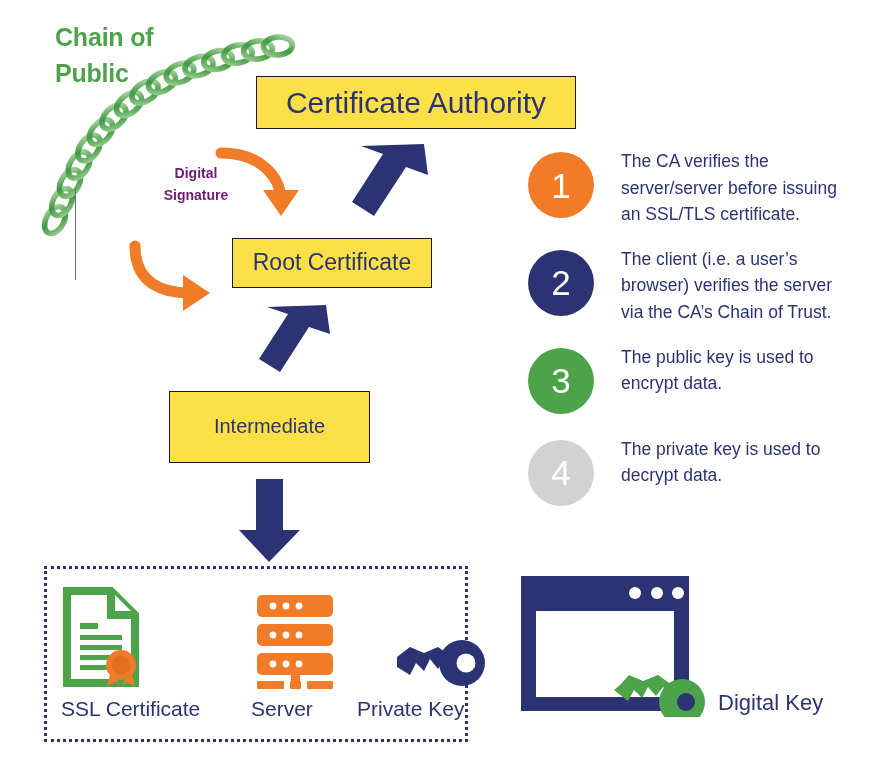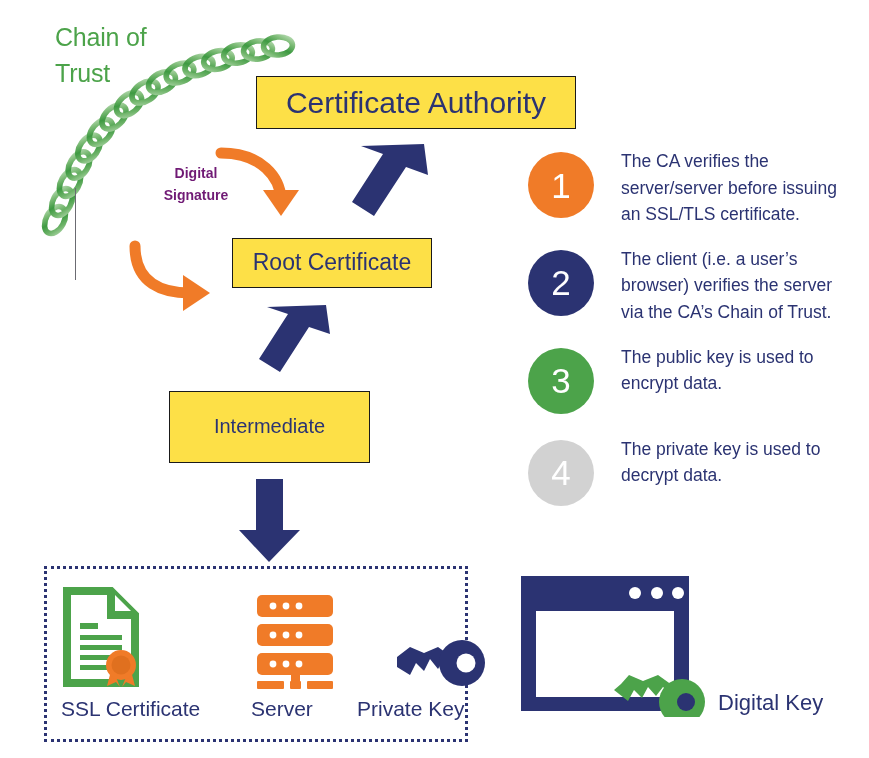--- a/index.html
+++ b/index.html
@@ -20,21 +20,21 @@
     overflow: hidden;
   }
   .abs { position: absolute; }
 
   
   #chain-label {
     left: 55px;
     top: 20px;
     width: 150px;
     font-size: 25px;
-    font-weight: normal;
+    font-weight: bold;
     color: #4CA34A;
     line-height: 1.42;
     letter-spacing: -0.2px;
   }
   #chain-label .ln2 { display: block; }
 
   
   #chain-svg { left: 22px; top: 8px; }
 
   
@@ -216,21 +216,21 @@
           <ellipse cx="0" cy="0" rx="14.5" ry="9"></ellipse>
         </g>
       <g transform="translate(256,38)  rotate(-5)">
           <ellipse cx="0" cy="0" rx="14.5" ry="9"></ellipse>
         </g>
     </g>
   </svg>
 
   <div class="abs" id="chain-label">
     <span>Chain of</span>
-    <span class="ln2">Trust</span>
+    <span class="ln2">Public</span>
   </div>
 
   <div class="abs" id="vert-rule"></div>
 
   <svg class="abs" id="arrows-svg" width="869" height="758" viewBox="0 0 869 758">
 
     <g>
       <path d="M 424 144 L 428 175 L 406 167 L 374 216 L 352 202 L 383 154 L 361 146 Z" fill="#2B3372"></path>
     </g>
 

